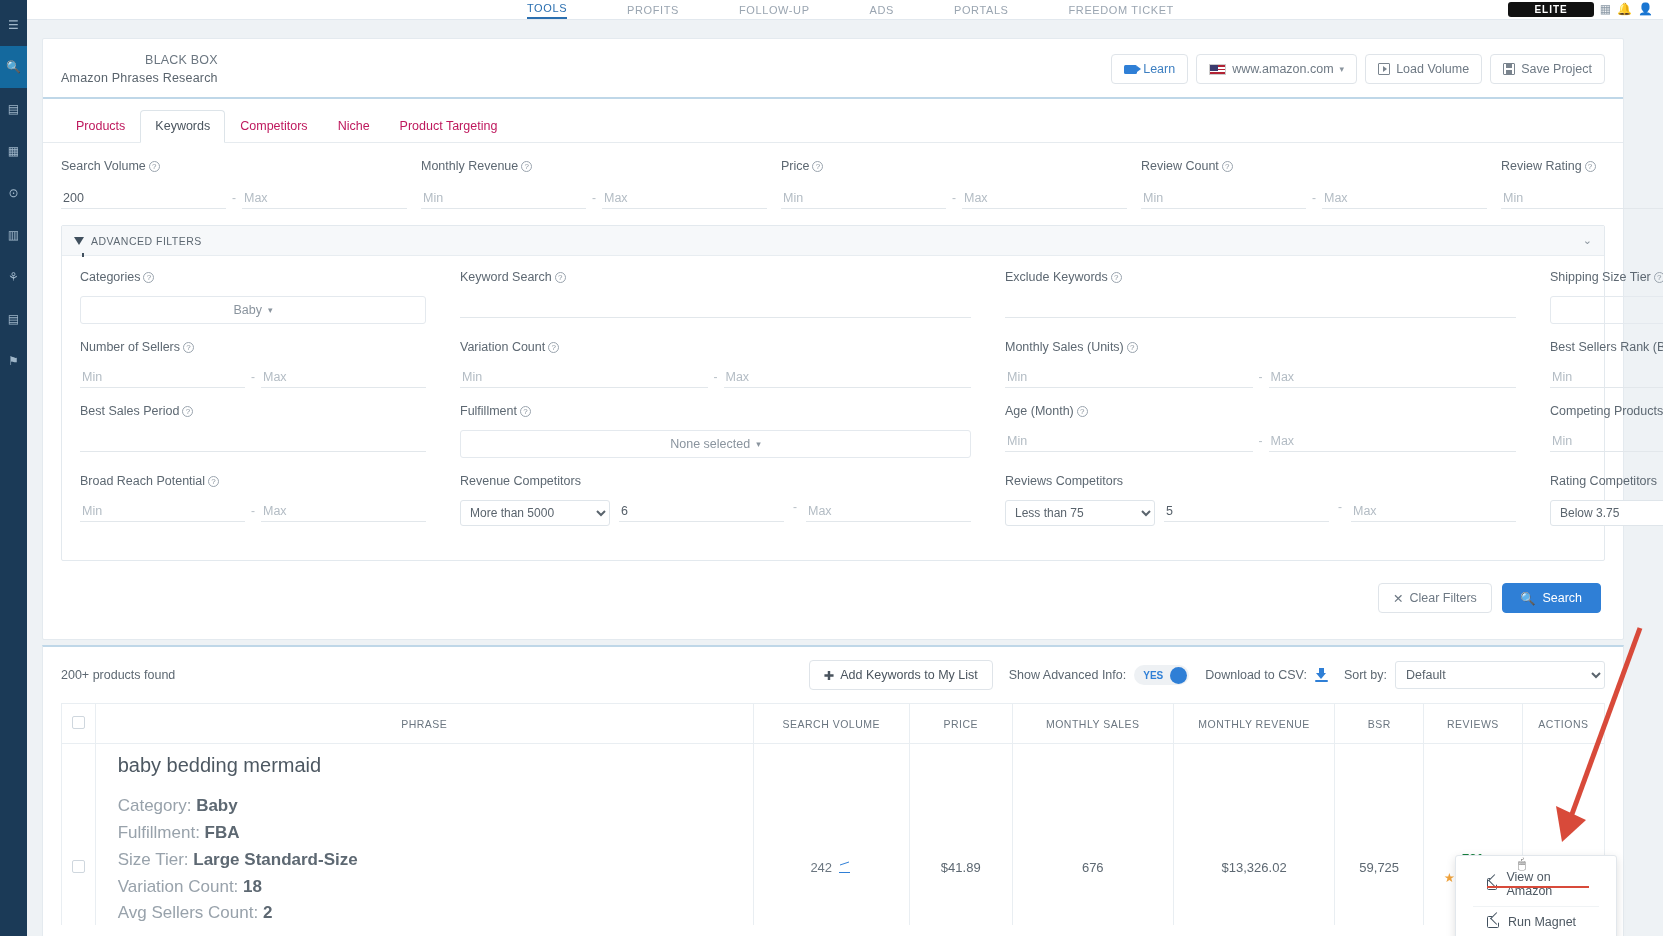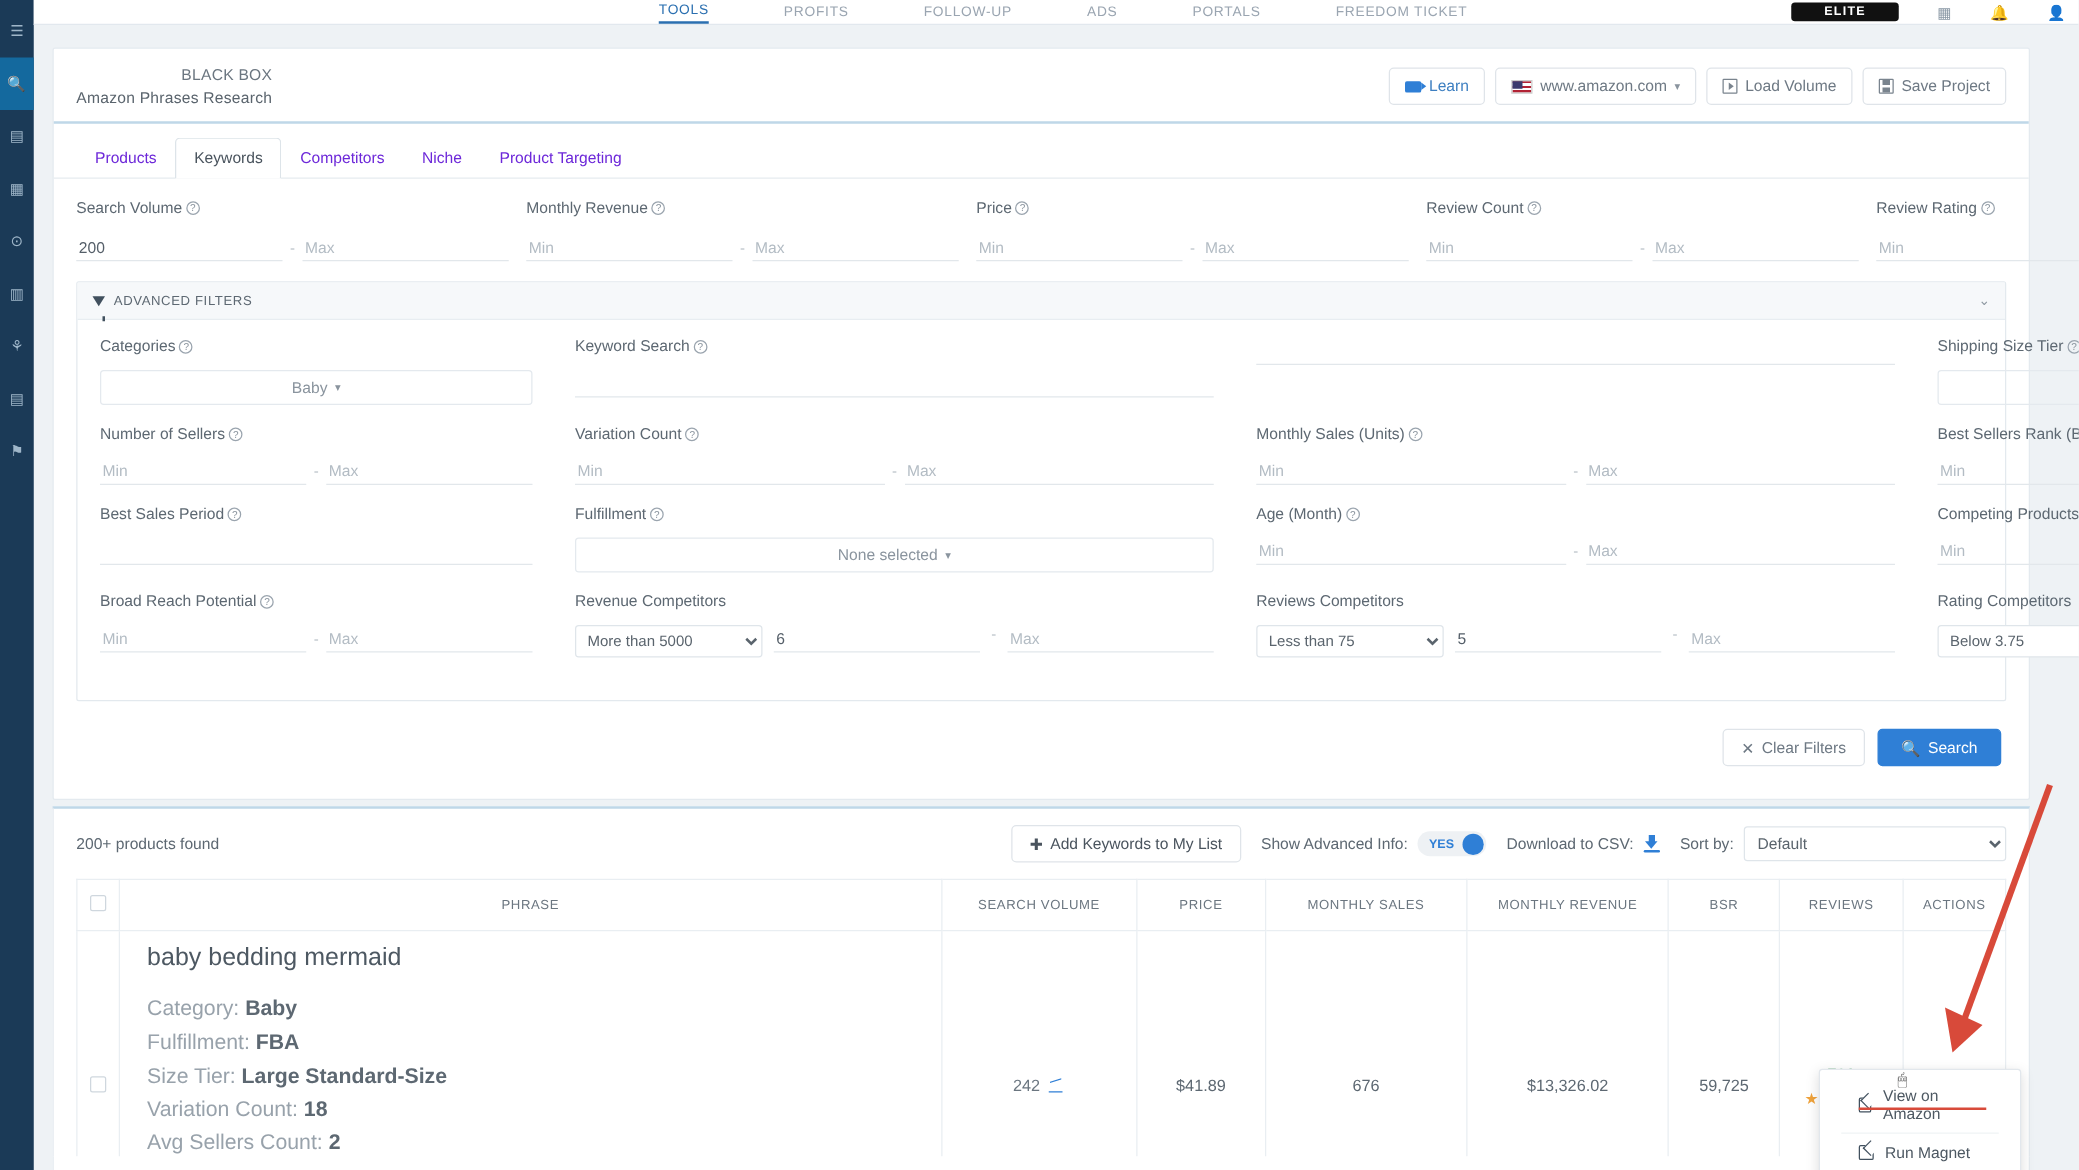--- a/index.html
+++ b/index.html
@@ -27,21 +27,21 @@
   .topnav {
     position: absolute; left: 27px; top: 0; width: 1636px; height: 20px;
     background: #ffffff; border-bottom: 1px solid #e2e8ee;
     display: flex; align-items: flex-end; padding-left: 500px; gap: 60px;
   }
   .topnav-item {
     font-size: 11px; color: #9aa5b1; letter-spacing: .6px; padding-bottom: 3px;
   }
   .topnav-item.active { color: #2a6fb0; border-bottom: 2px solid #2a6fb0; }
   .topnav-right {
-    position: absolute; right: 10px; bottom: 2px; display: flex; align-items: flex-end; gap: 31px;
+    position: absolute; right: 10px; bottom: 2px; display: flex; align-items: flex-start; gap: 6px;
   }
   .elite-pill {
     background: #111; color: #fff; font-size: 10px; font-weight: bold;
     padding: 2px 26px; border-radius: 3px; letter-spacing: 1px;
   }
   .topnav-icon { font-size: 12px; color: #8a98a5; }
 
   
   .main {
     position: absolute; left: 42px; top: 38px; width: 1582px;
@@ -68,21 +68,21 @@
   .caret { font-size: 9px; color: #8a949e; }
   .sq-icon { width: 12px; height: 12px; border: 1.4px solid #7a848e; border-radius: 1px; display:flex; align-items:center; justify-content:center; }
   .sq-icon:after { content:""; border-left: 4px solid #7a848e; border-top: 3px solid transparent; border-bottom: 3px solid transparent; margin-left:1px; }
   .save-icon { width: 12px; height: 12px; border: 1.4px solid #7a848e; border-radius: 1px; position: relative; }
   .save-icon:before { content:""; position:absolute; left:2px; top:-0.5px; width:6px; height:4px; background:#7a848e; }
   .save-icon:after { content:""; position:absolute; left:2px; bottom:0px; width:6px; height:4px; background:#7a848e; }
 
   
   .tabs { display: flex; gap: 0; padding: 10px 18px 0 18px; border-bottom: 1px solid #e6ebef; }
   .tab {
-    font-size: 12.5px; color: #6d28d9; padding: 8px 14px 9px 14px;
+    font-size: 12.5px; color: #be185d; padding: 8px 14px 9px 14px;
     border: 1px solid transparent; border-bottom: none; border-radius: 4px 4px 0 0;
     position: relative; top: 1px;
   }
   .tab.active { background: #fff; border-color: #dde4e9; border-bottom: 1px solid #fff; color: #4a545e; }
 
   
   .filters-top {
     display: grid; grid-template-columns: repeat(6, 1fr);
     padding: 16px 18px 10px 18px; column-gap: 14px;
   }
@@ -332,21 +332,21 @@
       </div>
       <div class="adv-body" id="adv-body">
           <div class="adv-cell">
             <div class="adv-label">Categories<span class="qmark">?</span></div>
             <div class="sel-box">
               <span>Baby</span>
               <span class="caret">▾</span>
             </div>
           </div>
           <div class="adv-cell"><div class="adv-label">Keyword Search<span class="qmark">?</span></div><input class="uline" style="width: 100%;" value="" placeholder=""></div>
-          <div class="adv-cell"><input class="uline" style="width: 100%;" value="" placeholder=""></div>
+          <div class="adv-cell"><div class="adv-label">Exclude Keywords<span class="qmark">?</span></div><input class="uline" style="width: 100%;" value="" placeholder=""></div>
           <div class="adv-cell">
             <div class="adv-label">Shipping Size Tier<span class="qmark">?</span></div>
             <div class="sel-box"></div>
           </div>
           <div class="adv-cell">
             <div class="adv-label">Number of Sellers<span class="qmark">?</span></div>
             <div class="minmax">
               <input class="uline" value="" placeholder="Min" style="">
               <span class="dash">-</span>
               <input class="uline" value="" placeholder="Max" style="">

